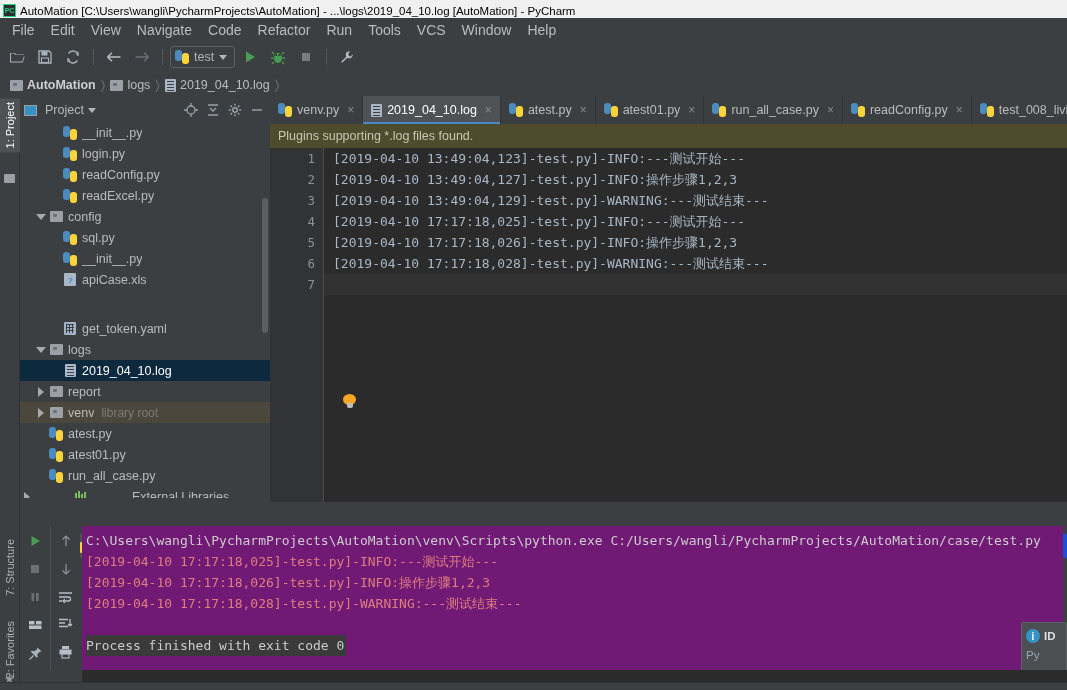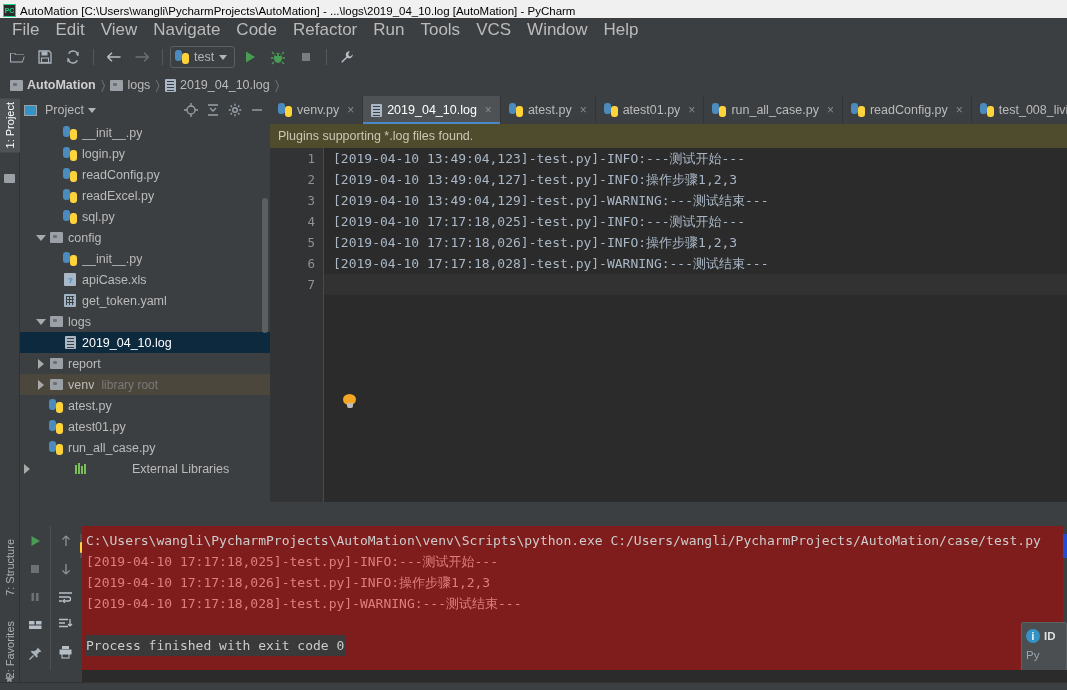--- a/index.html
+++ b/index.html
@@ -29,21 +29,21 @@
     border:1px solid #21d789;
   }
   .titlebar .ttext { white-space:nowrap; overflow:hidden; }
 
   
   .menubar {
     position:absolute; left:0; top:18px; width:1067px; height:24px;
     background:#3c3f41; display:flex; align-items:center; padding-left:4px;
   }
   .menubar .mi {
-    padding:2px 8px; color:#bbbbbb; font-size:17px; cursor:default;
+    padding:2px 8px; color:#bbbbbb; font-size:14px; cursor:default;
   }
 
   
   .toolbar {
     position:absolute; left:0; top:42px; width:1067px; height:30px;
     background:#3c3f41; display:flex; align-items:center; padding-left:4px; gap:2px;
   }
   .tb-btn { width:26px;height:24px;display:flex;align-items:center;justify-content:center; }
   .tb-sep { width:1px;height:16px;background:#555858;margin:0 5px; }
   .runcfg {
@@ -177,21 +177,21 @@
   .run-tab .xmark{color:#9a9a9a;}
   .run-body { position:absolute;left:0;top:24px;width:1047px;height:164px; }
   .run-tools {
     position:absolute;left:0;top:0;width:60px;height:164px;background:#3c3f41;
     display:flex;
   }
   .rt-col { width:30px;display:flex;flex-direction:column;align-items:center;padding-top:5px;gap:8px; }
   .rt-col:last-child { border-left:1px solid #4d5052; }
   .rt-ic { width:20px;height:20px;display:flex;align-items:center;justify-content:center; }
   .console {
-    position:absolute;left:62px;top:0;right:4px;height:161px;background:#7f1d1d;
+    position:absolute;left:62px;top:0;right:4px;height:161px;background:#701a75;
     padding:4px 0 0 4px;overflow:hidden;
   }
   .conline {
     height:21px;line-height:21px;white-space:pre;font-size:13px;
     font-family:"DejaVu Sans Mono",monospace;
   }
   .con-cmd { color:#cccccc; }
   .con-log { color:#e07e7e; }
   .con-done { color:#cccccc;background:#3a3a3a;display:inline-block;padding-right:2px; }
 
@@ -393,51 +393,51 @@
           </span>
           <span class="ilabel">readConfig.py</span>
         </div>
         <div class="trow" style="padding-left: 28px;">
           <span class="tw"></span>
           <span class="ticon">
             <span class="pyicon"></span>
           </span>
           <span class="ilabel">readExcel.py</span>
         </div>
-        <div class="trow" style="padding-left: 28px;">
-          <span class="tw"></span>
-          <span class="ticon">
-            <span class="pyicon"></span>
-          </span>
-          <span class="ilabel">sql.py</span>
-        </div>
         <div class="trow" style="padding-left: 14px;">
           <span class="tw">
             <span class="tri-dn"></span>
           </span>
           <span class="ticon">
             <span class="folder-ic"></span>
           </span>
           <span class="ilabel">config</span>
         </div>
         <div class="trow" style="padding-left: 28px;">
           <span class="tw"></span>
           <span class="ticon">
             <span class="pyicon"></span>
           </span>
+          <span class="ilabel">sql.py</span>
+        </div>
+        <div class="trow" style="padding-left: 28px;">
+          <span class="tw"></span>
+          <span class="ticon">
+            <span class="pyicon"></span>
+          </span>
           <span class="ilabel">__init__.py</span>
         </div>
         <div class="trow" style="padding-left: 28px;">
           <span class="tw"></span>
           <span class="ticon">
             <span class="xls-ic"></span>
           </span>
           <span class="ilabel">apiCase.xls</span>
         </div>
-        <div class="trow" style="padding-left: 28px;">
+        <div class="trow" style="padding-left: 28px; margin-top: 28px;">
           <span class="tw"></span>
           <span class="ticon">
             <span class="yaml-ic"></span>
           </span>
           <span class="ilabel">get_token.yaml</span>
         </div>
         <div class="trow" style="padding-left: 14px;">
           <span class="tw">
             <span class="tri-dn"></span>
           </span>

